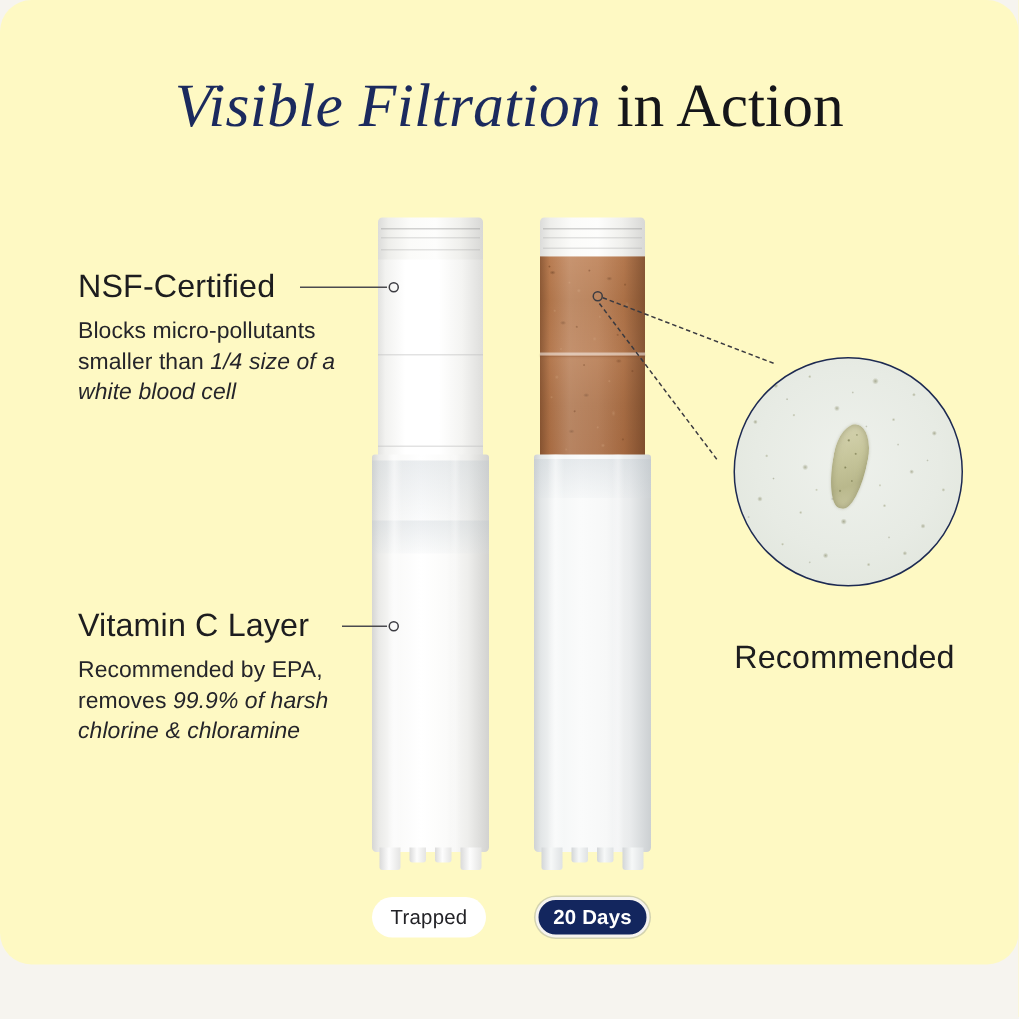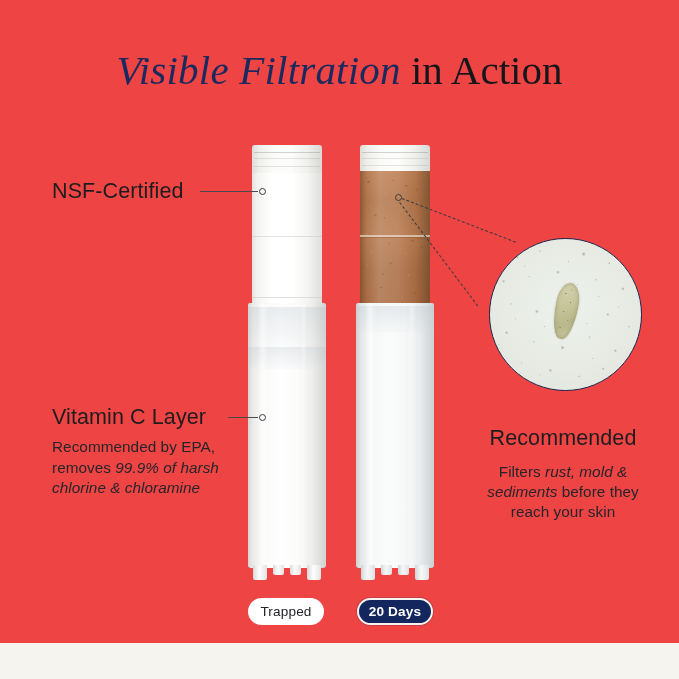--- a/index.html
+++ b/index.html
@@ -10,21 +10,22 @@
     width: 679px;
     height: 679px;
     background: #f6f4ef;
     font-family: "Liberation Sans", sans-serif;
     overflow: hidden;
   }
   #stage {
     position: relative;
     width: 679px;
     height: 643px;
-    background: #ef4444;
+    background: #fef9c3;
+    border-radius: 21px;
   }
 
   
   #title {
     position: absolute;
     left: 0;
     top: 50px;
     width: 679px;
     text-align: center;
     font-family: "Liberation Serif", "DejaVu Serif", serif;
@@ -422,35 +423,35 @@
   <div class="leader" id="leader-nsf"></div>
   <div class="leader-dot" id="dot-nsf"></div>
 
   <div class="leader" id="leader-vitc"></div>
   <div class="leader-dot" id="dot-vitc"></div>
 
   <div class="callout" id="callout-nsf">
     <div class="head">
       <span>NSF-Certified</span><br>
     </div>
+    <div class="body" style="width:205px;">
+      <span>Blocks micro-pollutants smaller than </span><i>1/4 size of a white blood cell</i>
+    </div>
   </div>
 
   <div class="callout" id="callout-vitc">
     <div class="head">Vitamin C Layer</div>
     <div class="body" style="width:188px;">
       <span>Recommended by EPA, removes </span><i>99.9% of harsh chlorine &amp; chloramine</i>
     </div>
   </div>
 
   <div class="callout" id="callout-trapped">
     <div class="head">
       <br>
       <span>Recommended</span>
     </div>
-    <div class="body">
-      <span>Filters </span><i>rust, mold &amp; sediments</i><span> before they reach your skin</span>
-    </div>
   </div>
 
   <div class="pill" id="pill-before">Trapped</div>
   <div class="pill" id="pill-30days">20 Days</div>
 
 </div>
 
 </body></html>

